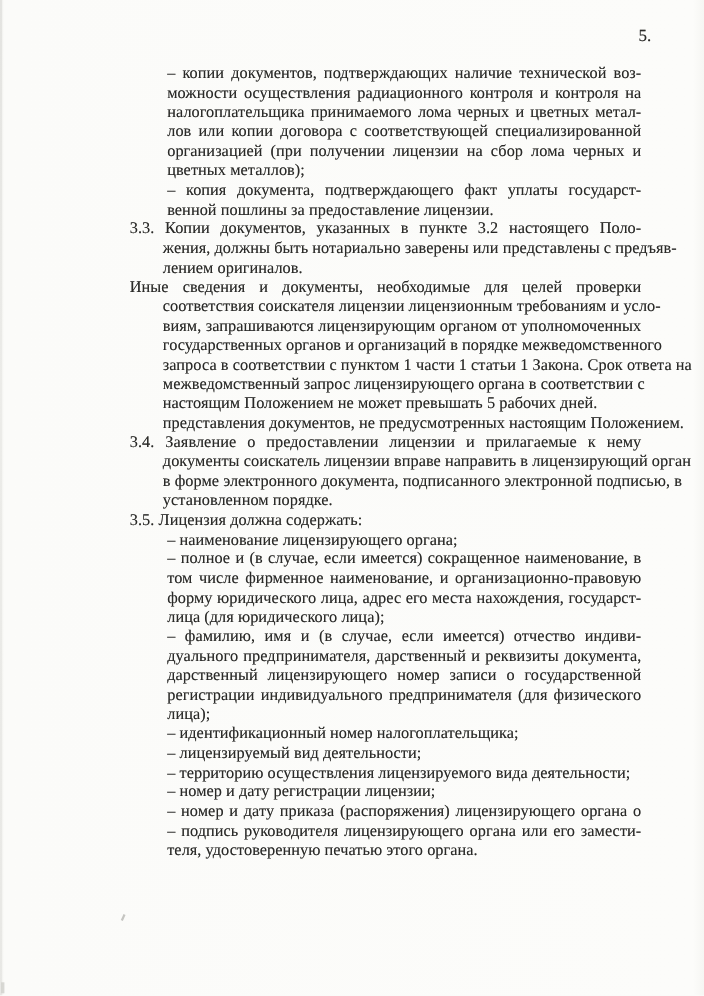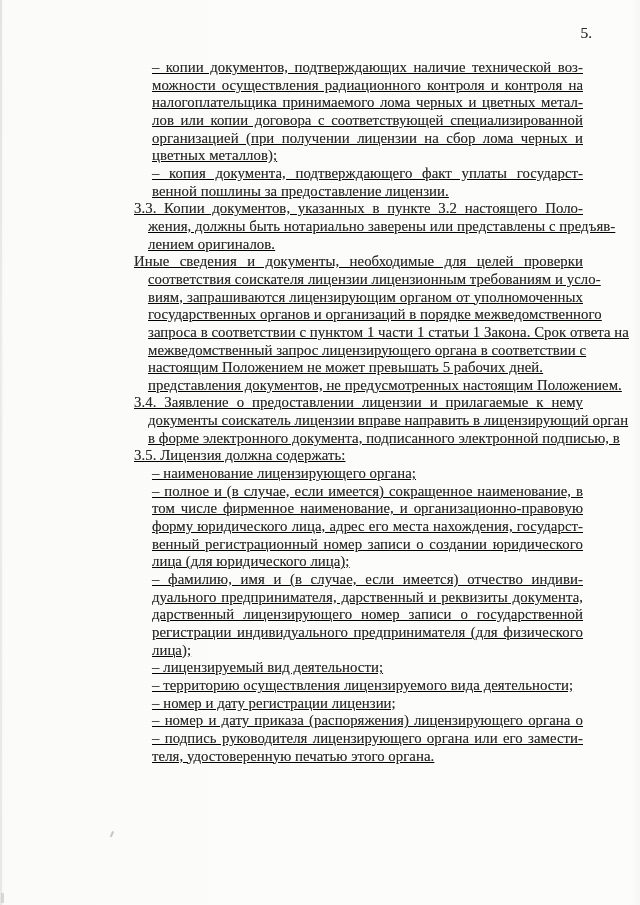--- a/index.html
+++ b/index.html
@@ -37,36 +37,35 @@
     right: 48px;
     font-size: 15.5px;
     color: #2c2c2a;
     text-shadow: 0 0 0.6px rgba(50,50,48,0.5);
   }
   .content {
     position: absolute;
     top: 59px;
     left: 104px;
     width: 479px;
-    text-decoration: underline;
   }
   .line {
     font-size: 14.8px;
     line-height: 17.66px;
     height: 17.66px;
     color: #2a2a28;
     white-space: nowrap;
     text-align: justify;
     text-align-last: justify;
     text-shadow: 0 0 0.6px rgba(50,50,48,0.5);
     letter-spacing: 0.05px;
     margin-left: 44px;
   }
   .line.last { text-align-last: left; }
-  .line.pf { margin-left: 30px; }   
+  .line.pf { margin-left: 14px; }   
   .line.li { margin-left: 48px; }   
   .scan-speck {
     position: absolute;
     left: 111px; top: 831px;
     width: 1.5px; height: 6px;
     background: #aeaeaa;
     transform: rotate(24deg);
     opacity: 0.7;
   }
 </style>
@@ -104,40 +103,43 @@
         <div class="line">межведомственный запрос лицензирующего органа в соответствии с</div>
         <div class="line last">настоящим Положением не может превышать 5 рабочих дней.</div>
       </div>
       <div>
         <div class="line last">представления документов, не предусмотренных настоящим Положением.</div>
       </div>
       <div>
         <div class="line pf">3.4. Заявление о предоставлении лицензии и прилагаемые к нему</div>
         <div class="line">документы соискатель лицензии вправе направить в лицензирующий орган</div>
         <div class="line">в форме электронного документа, подписанного электронной подписью, в</div>
+        <div class="line last">установленном порядке.</div>
       </div>
       <div>
         <div class="line pf last">3.5. Лицензия должна содержать:</div>
       </div>
       <div>
         <div class="line li last">– наименование лицензирующего органа;</div>
       </div>
       <div>
         <div class="line li">– полное и (в случае, если имеется) сокращенное наименование, в</div>
         <div class="line li">том числе фирменное наименование, и организационно-правовую</div>
         <div class="line li">форму юридического лица, адрес его места нахождения, государст-</div>
-        <div class="line li">венный регистрационный номер записи о создании юридического</div>
         <div class="line li last">лица (для юридического лица);</div>
       </div>
       <div>
         <div class="line li">– фамилию, имя и (в случае, если имеется) отчество индиви-</div>
         <div class="line li">дуального предпринимателя, дарственный и реквизиты документа,</div>
         <div class="line li">дарственный лицензирующего номер записи о государственной</div>
         <div class="line li">регистрации индивидуального предпринимателя (для физического</div>
         <div class="line li last">лица);</div>
+      </div>
+      <div>
+        <div class="line li last">– идентификационный номер налогоплательщика;</div>
       </div>
       <div>
         <div class="line li last">– лицензируемый вид деятельности;</div>
       </div>
       <div>
         <div class="line li last">– территорию осуществления лицензируемого вида деятельности;</div>
       </div>
       <div>
         <div class="line li last">– номер и дату регистрации лицензии;</div>
       </div>

